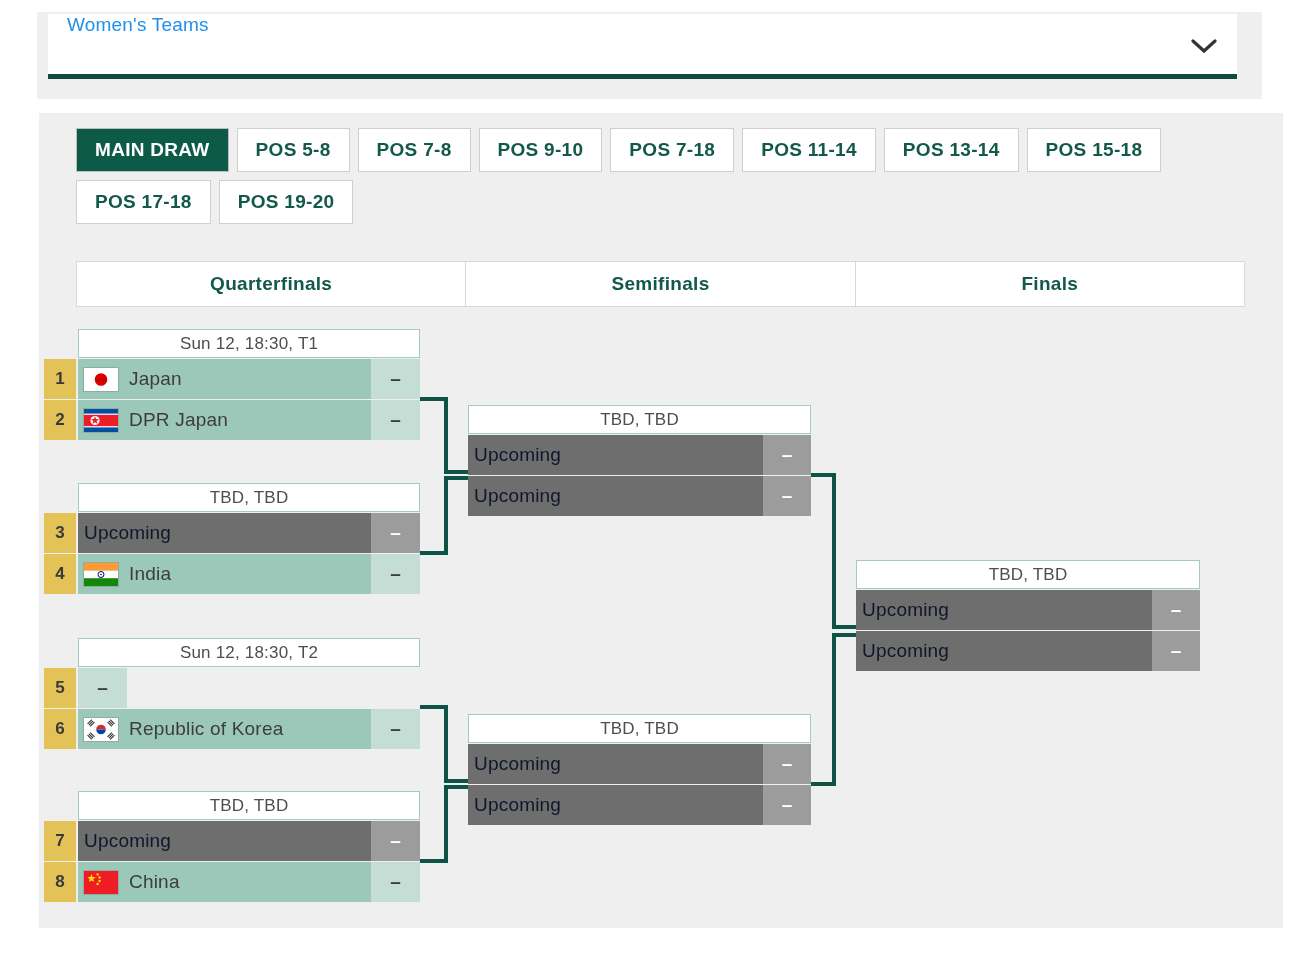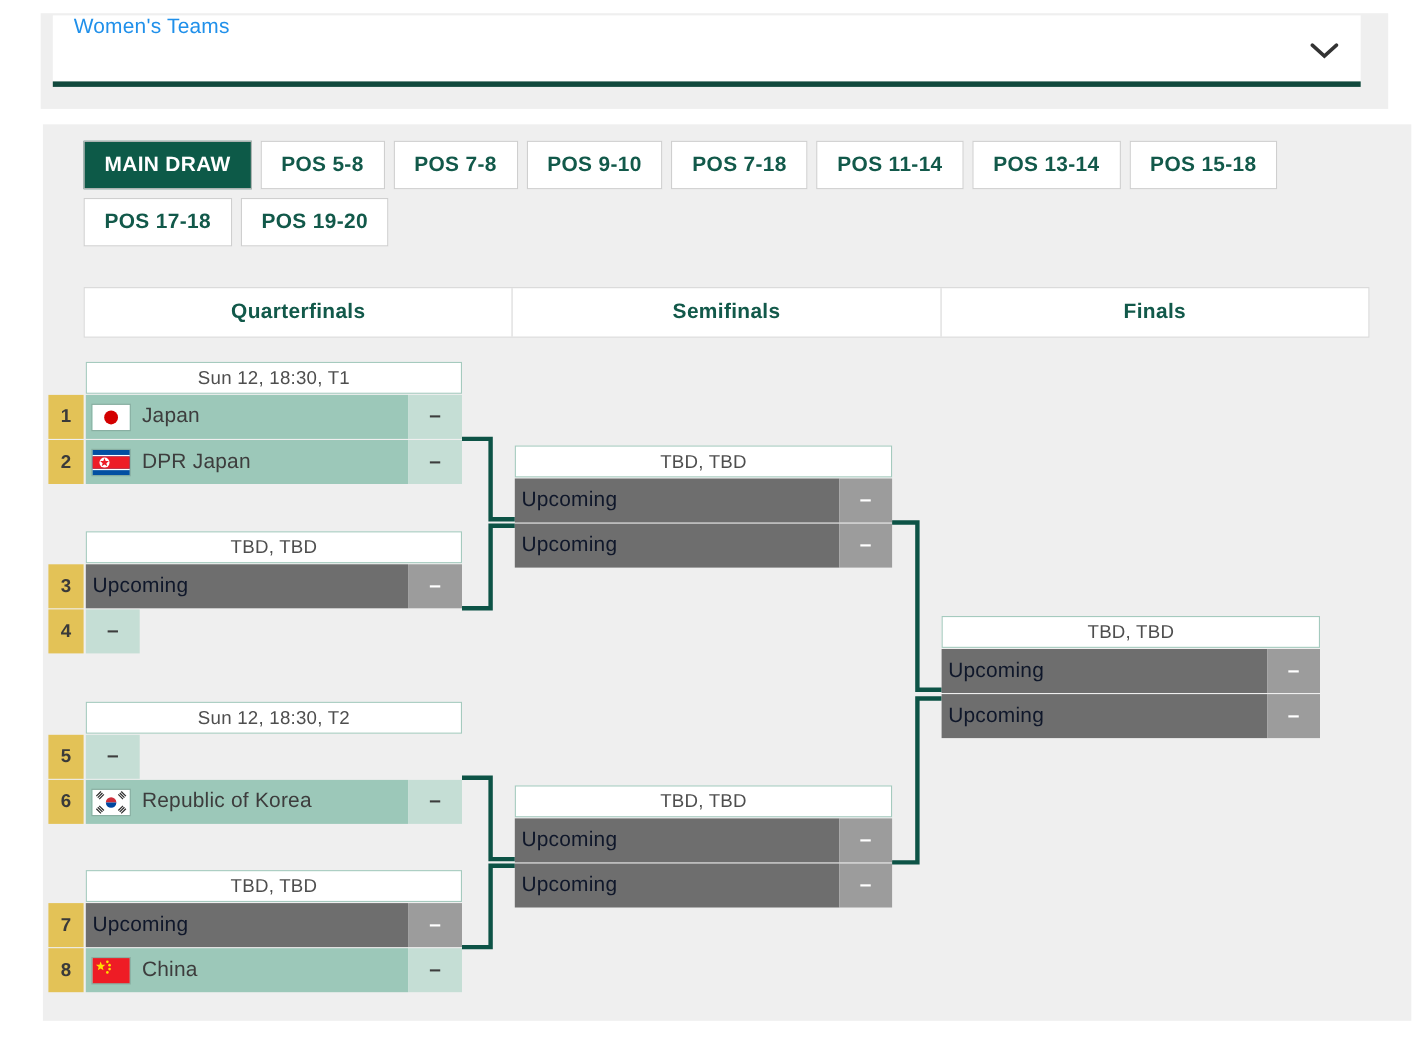--- a/index.html
+++ b/index.html
@@ -142,20 +142,32 @@
     <div class="m-header">TBD, TBD</div>
     <div class="m-row upcoming">
       <div class="seed-col">3</div>
       <div class="team-cell">
         <span>Upcoming</span>
       </div>
       <div class="score-cell">–</div>
     </div>
     <div class="m-row">
       <div class="seed-col">4</div>
+      <div class="team-cell">
+        <span class="flag">
+          <svg width="34" height="23" viewBox="0 0 34 23">
+              <rect width="34" height="7.7" fill="#ff9933"></rect>
+              <rect y="7.7" width="34" height="7.6" fill="#fff"></rect>
+              <rect y="15.3" width="34" height="7.7" fill="#138808"></rect>
+              <circle cx="17" cy="11.5" r="3" fill="none" stroke="#000080" stroke-width="1"></circle>
+              <circle cx="17" cy="11.5" r="0.8" fill="#000080"></circle>
+            </svg>
+        </span>
+        <span>India</span>
+      </div>
       <div class="score-cell">–</div>
     </div>
   </div>
 
   <div class="match qf" style="top:525px;">
     <div class="m-header">Sun 12, 18:30, T2</div>
     <div class="m-row">
       <div class="seed-col">5</div>
       <div class="score-cell">–</div>
     </div>

